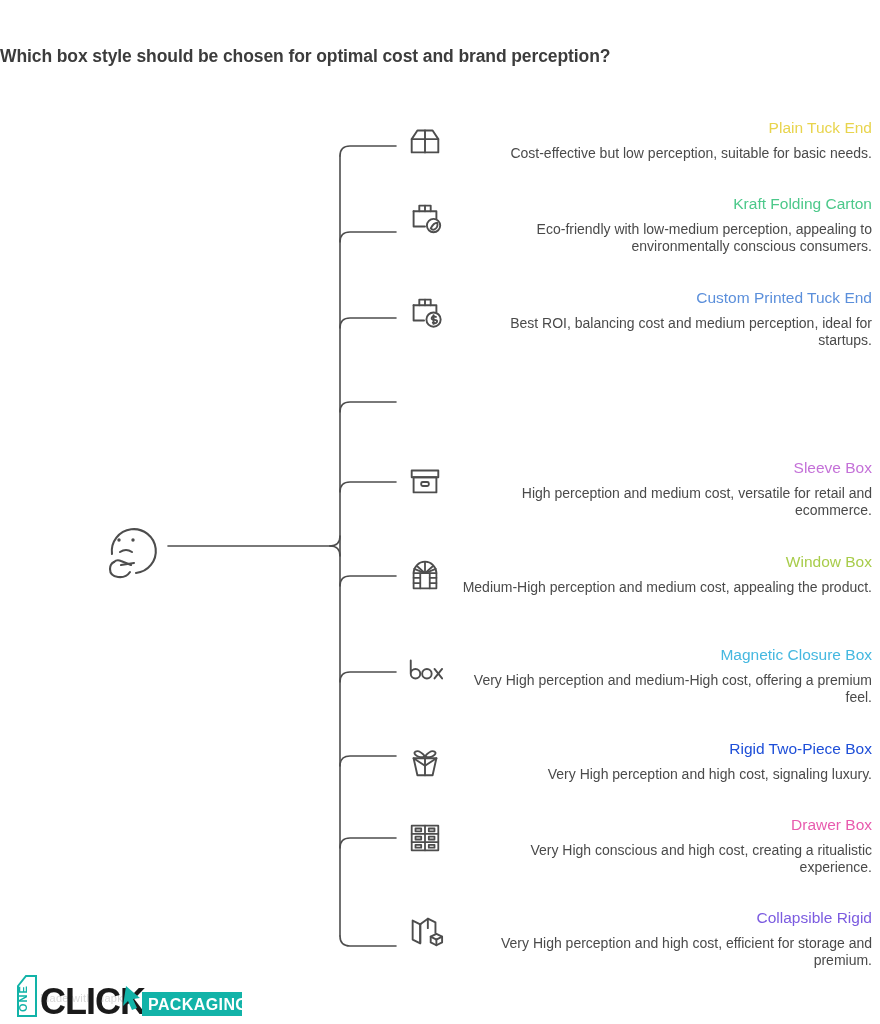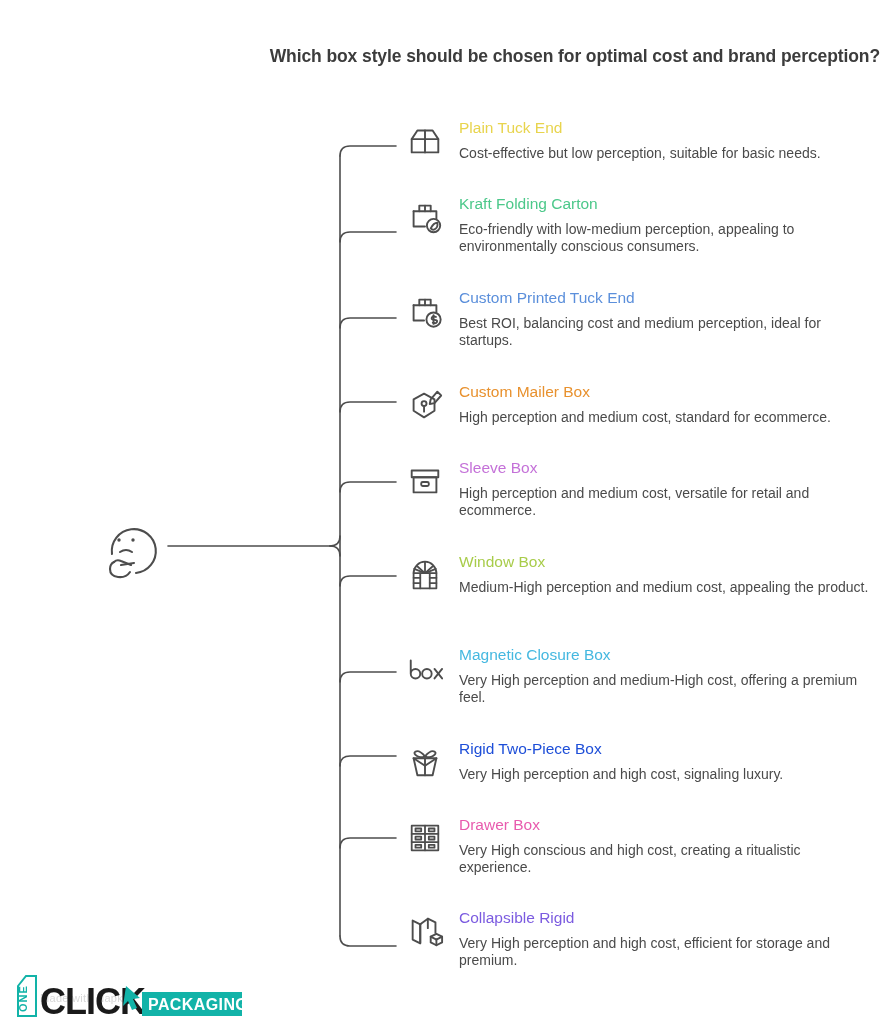--- a/index.html
+++ b/index.html
@@ -7,21 +7,21 @@
     width: 880px; height: 1024px;
     background: #ffffff;
     font-family: "Liberation Sans", sans-serif;
     overflow: hidden;
   }
   #root-canvas { position: relative; width: 880px; height: 1024px; }
 
   .page-title {
     position: absolute;
     left: 0; top: 46px; width: 880px;
-    text-align: right;
+    text-align: left;
     font-size: 17.5px;
     font-weight: bold;
     color: #3c3c3c;
     letter-spacing: -0.1px;
   }
 
   
   #connectors {
     position: absolute;
     left: 0; top: 0;
@@ -35,20 +35,21 @@
     left: 92px; top: 508px;
     width: 76px; height: 76px;
   }
 
   
   .branch {
     position: absolute;
     left: 402px;
     width: 470px;
     display: block;
+    text-align: right;
   }
   .branch-icon {
     position: absolute;
     left: 0; top: 0;
     width: 46px; height: 46px;
     display: flex;
     align-items: center;
     justify-content: center;
   }
   .branch-body {
@@ -174,36 +175,20 @@
           <path d="M29 24.4 V 33.6"></path>
         </g>
       </svg>
     </div>
     <div class="branch-body">
       <div class="branch-title" style="color:#5b8fdb">Custom Printed Tuck End</div>
       <div class="branch-desc">Best ROI, balancing cost and medium perception, ideal for startups.</div>
     </div>
   </div>
 
-  <div class="branch" style="top:382px">
-    <div class="branch-icon">
-      <svg viewBox="0 0 40 40" width="38" height="38">
-        <g fill="none" stroke="#4d4d4d" stroke-width="2" stroke-linejoin="round" stroke-linecap="round">
-          <path d="M8 14 L 19 8 L 30 14 V 26 L 19 33 L 8 26 Z"></path>
-          <circle cx="19" cy="18.5" r="2.6"></circle>
-          <path d="M19 22 V 27"></path>
-          <path d="M26 14 L 33 6 l 4 4 l -7 8 l -5 1 z"></path>
-        </g>
-      </svg>
-    </div>
-    <div class="branch-body">
-      <div class="branch-title" style="color:#e8912e">Custom Mailer Box</div>
-      <div class="branch-desc">High perception and medium cost, standard for ecommerce.</div>
-    </div>
-  </div>
 
   <div class="branch" style="top:458px">
     <div class="branch-icon">
       <svg viewBox="0 0 40 40" width="38" height="38">
         <g fill="none" stroke="#4d4d4d" stroke-width="2" stroke-linejoin="round" stroke-linecap="round">
           <rect x="6" y="9" width="28" height="7"></rect>
           <path d="M8 16 H 32 V 32 H 8 Z"></path>
           <rect x="16" y="21" width="8" height="4.2" rx="1.6"></rect>
         </g>
       </svg>

